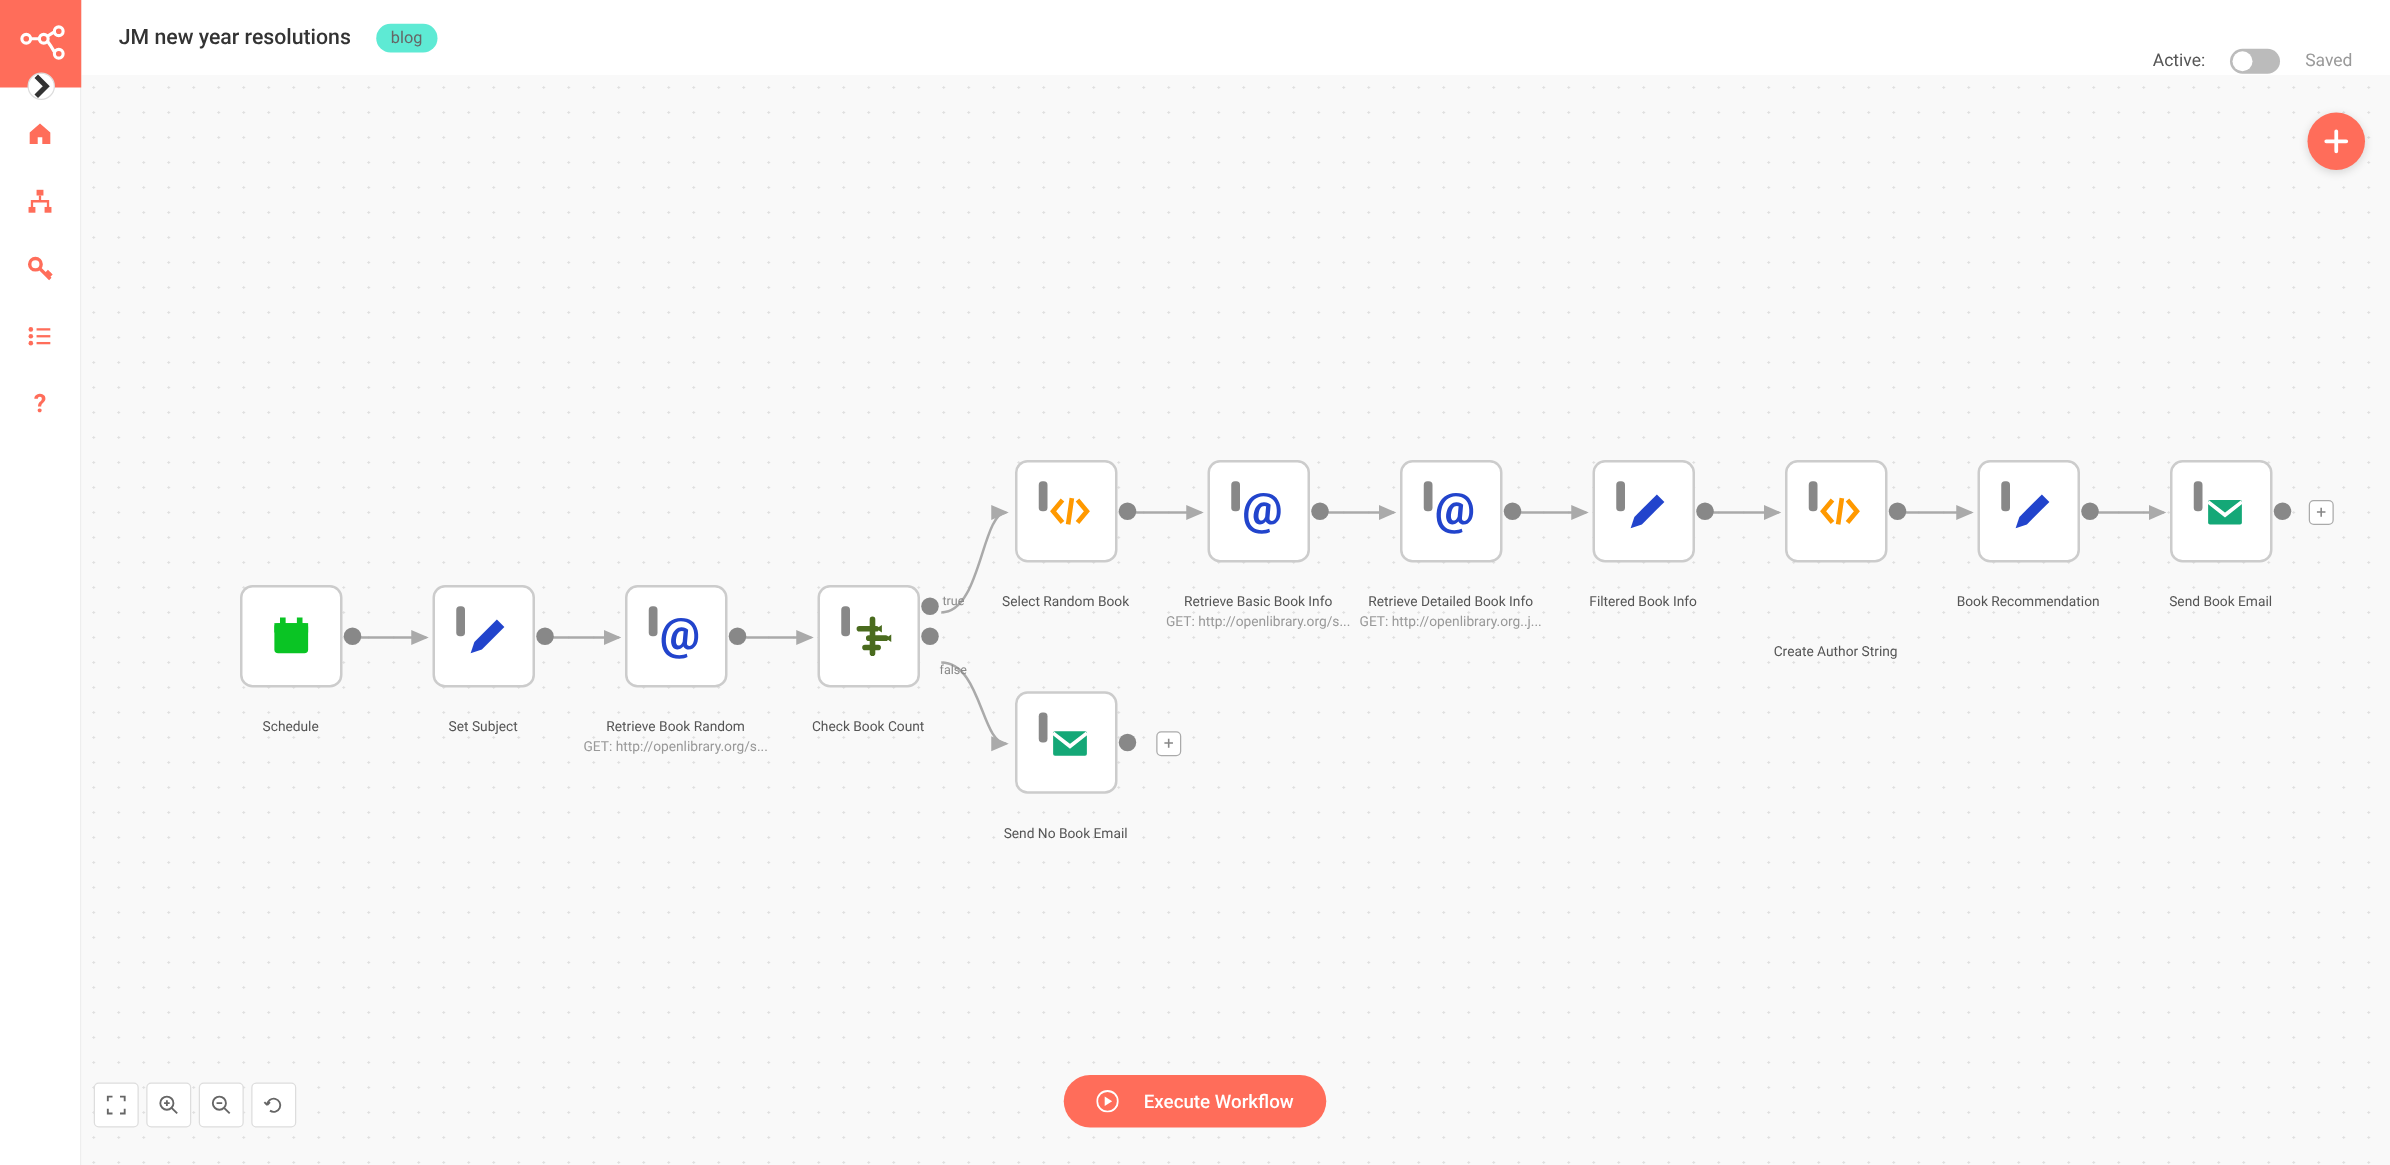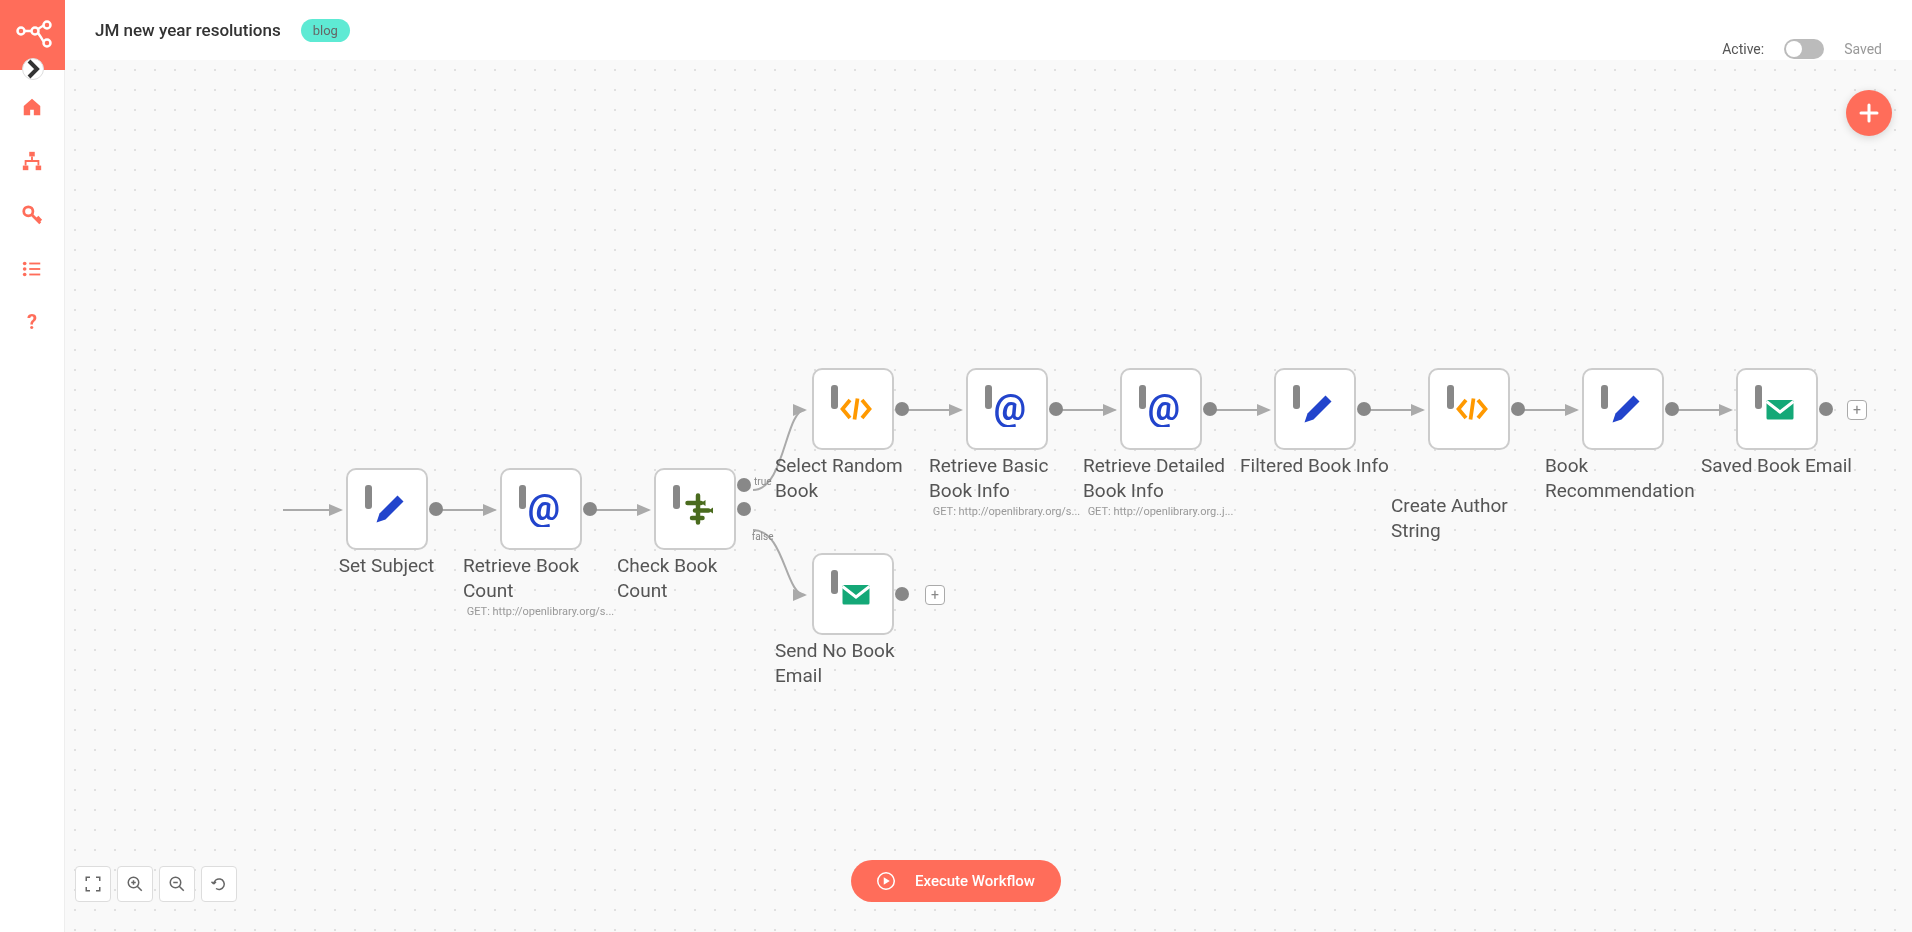--- a/index.html
+++ b/index.html
@@ -24,21 +24,21 @@
 .saved { font-size: 14px; color: #999; }
 
 
 .canvas { position: absolute; left: 65px; top: 60px; right: 0; bottom: 0; background: #f9f9f9; background-image: radial-gradient(circle, #e0e0e0 1px, transparent 1px); background-size: 20px 20px; overflow: hidden; }
 .add-node { position: absolute; right: 20px; top: 30px; width: 46px; height: 46px; background: #ff6d5a; border-radius: 50%; display: flex; align-items: center; justify-content: center; color: #fff; font-size: 28px; cursor: pointer; box-shadow: 0 2px 8px rgba(0,0,0,0.15); }
 
 
 .node { position: absolute; display: flex; flex-direction: column; align-items: center; width: 155px; }
 .node-body { width: 82px; height: 82px; background: #fff; border: 2px solid #ccc; border-radius: 10px; display: flex; align-items: center; justify-content: center; position: relative; cursor: pointer; }
 .node-body svg { width: 36px; height: 36px; }
-.node-label { margin-top: 4px; font-size: 19px; color: #555; text-align: left; line-height: 1.3; }
+.node-label { margin-top: 25px; font-size: 11px; color: #555; text-align: left; line-height: 1.3; }
 .node-sub { font-size: 11px; color: #999; text-align: center; margin-top: 2px; max-width: 150px; overflow: hidden; text-overflow: ellipsis; white-space: nowrap; }
 
 .port { position: absolute; width: 14px; height: 14px; background: #888; border-radius: 50%; }
 .port-out { right: -17px; top: 50%; transform: translateY(-50%); }
 .port-large-in { left: -10px; top: 50%; transform: translateY(-50%); width: 7px; height: 24px; border-radius: 3px; background: #888; }
 
 .branch-label { position: absolute; font-size: 10px; color: #888; }
 .branch-label.true { right: -38px; top: 6px; }
 .branch-label.false { right: -40px; bottom: 6px; padding-left: 33px; }
 .port-out-top { right: -17px; top: 15px; }
@@ -156,41 +156,53 @@
 
     <path d="M 1146 350 L 1204 350" marker-end="url(#arrow)"></path>
 
     <path d="M 1300 350 L 1358 350" marker-end="url(#arrow)"></path>
 
     <path d="M 1454 350 L 1512 350" marker-end="url(#arrow)"></path>
 
     <path d="M 1608 350 L 1666 350" marker-end="url(#arrow)"></path>
   </svg>
 
+  <div class="node" style="left:90px; top:408px;">
+    <div class="node-body">
+      <svg viewBox="0 0 24 24">
+          <rect x="3" y="5" width="18" height="16" rx="2" fill="#0ac424"></rect>
+          <rect x="3" y="5" width="18" height="5" fill="#0ac424"></rect>
+          <rect x="6" y="2" width="3" height="5" fill="#0ac424"></rect>
+          <rect x="15" y="2" width="3" height="5" fill="#0ac424"></rect>
+        </svg>
+      <div class="port port-out"></div>
+    </div>
+    <div class="node-label">Schedule</div>
+  </div>
 
   <div class="node" style="left:244px; top:408px;">
     <div class="node-body">
       <div class="port-large-in"></div>
       <svg viewBox="0 0 24 24">
           <path d="M3 21 L5 15 L17 3 L21 7 L9 19 Z" fill="#2244cc"></path>
         </svg>
       <div class="port port-out"></div>
     </div>
     <div class="node-label">Set Subject</div>
   </div>
 
   <div class="node" style="left:398px; top:408px;">
     <div class="node-body">
       <div class="port-large-in"></div>
       <svg viewBox="0 0 24 24">
           <text x="12" y="19" font-size="24" font-weight="bold" text-anchor="middle" fill="#2244cc">@</text>
         </svg>
       <div class="port port-out"></div>
     </div>
-    <div class="node-label">Retrieve Book Count</div>
+    <div class="node-label">Retrieve Book Random</div>
     <div class="node-sub">GET: http://openlibrary.org/s...</div>
   </div>
 
   <div class="node" style="left:552px; top:408px;">
     <div class="node-body">
       <div class="port-large-in"></div>
       <svg viewBox="0 0 24 24">
           <path d="M12 3 V21 M5 8 H14 M10 13 H19 M8 18 H15" stroke="#4a6b1e" stroke-width="3" stroke-linecap="round"></path>
           <path d="M14 8 L17 6 L17 10 Z M19 13 L22 11 L22 15 Z" fill="#4a6b1e"></path>
         </svg>
@@ -272,21 +284,21 @@
 
   <div class="node" style="left:1634px; top:308px;">
     <div class="node-body">
       <div class="port-large-in"></div>
       <svg viewBox="0 0 24 24">
           <rect x="3" y="6" width="18" height="13" rx="1" fill="#14a877"></rect>
           <path d="M3 7 L12 14 L21 7" stroke="#fff" stroke-width="2" fill="none"></path>
         </svg>
       <div class="port port-out"></div>
     </div>
-    <div class="node-label">Saved Book Email</div>
+    <div class="node-label">Send Book Email</div>
   </div>
   <div class="plus-port" style="left:1782px; top:340px;">+</div>
 
   <div class="node" style="left:710px; top:493px;">
     <div class="node-body">
       <div class="port-large-in"></div>
       <svg viewBox="0 0 24 24">
           <rect x="3" y="6" width="18" height="13" rx="1" fill="#14a877"></rect>
           <path d="M3 7 L12 14 L21 7" stroke="#fff" stroke-width="2" fill="none"></path>
         </svg>

